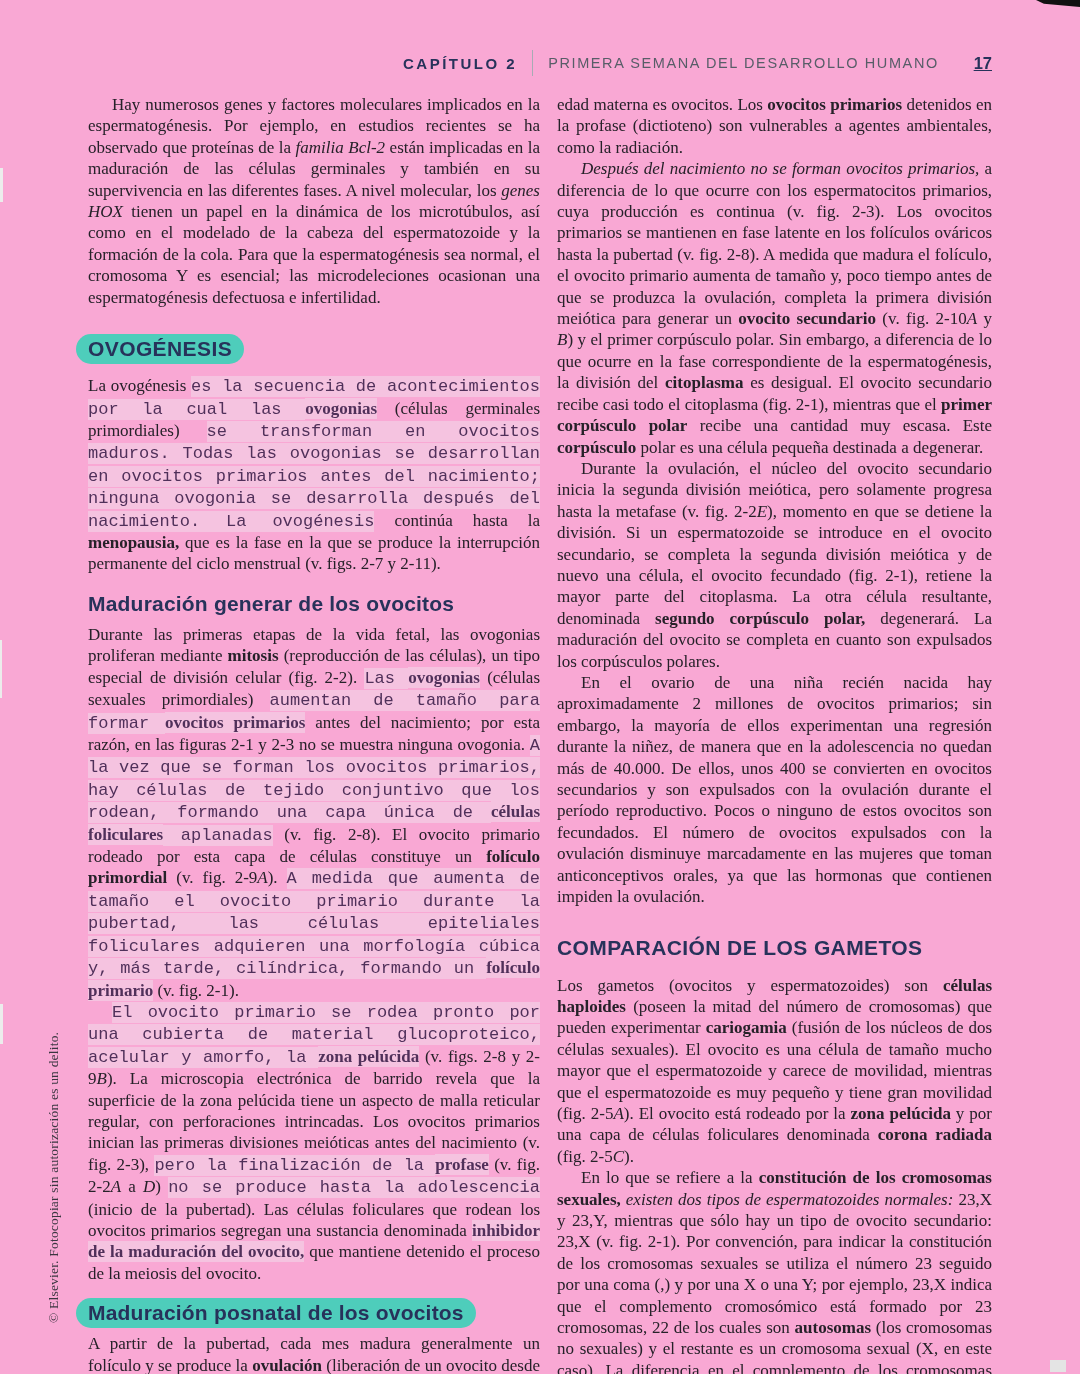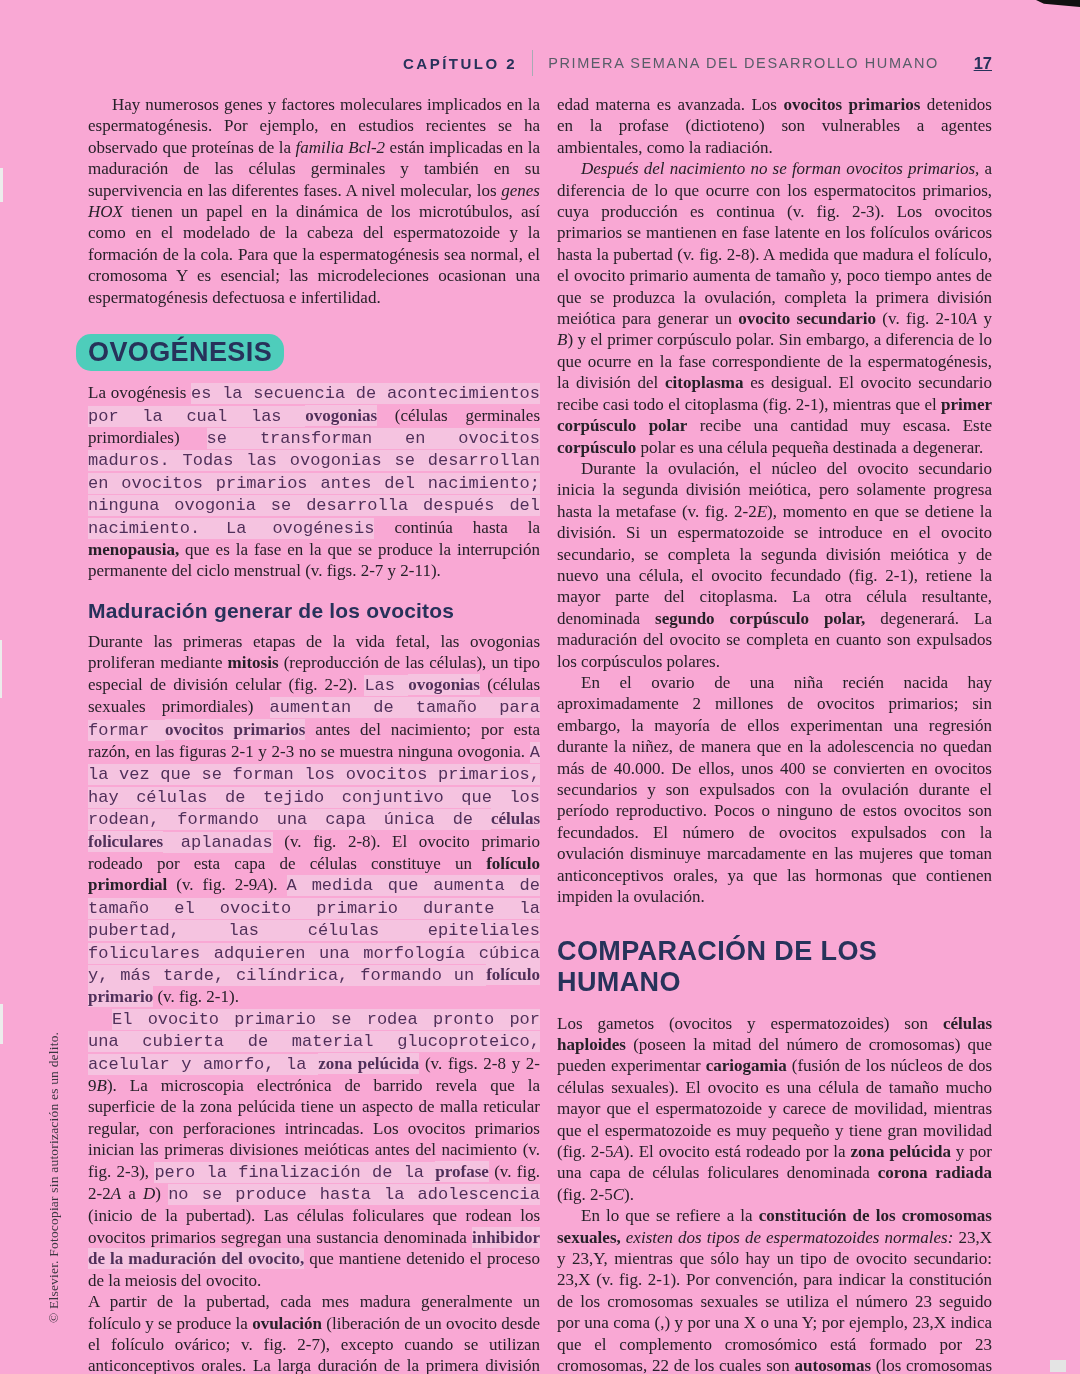--- a/index.html
+++ b/index.html
@@ -53,21 +53,21 @@
   p.indent{text-indent:24px;}
   .seg-b{font-weight:bold;}
   .seg-i{font-style:italic;}
   .seg-h{background:var(--pink);color:var(--hl-text);padding:1px 0;box-decoration-break:clone;font-family:Liberation Mono, monospace;-webkit-box-decoration-break:clone;}
   .seg-hb{background:var(--pink);color:var(--hl-text);font-weight:bold;padding:1px 0;box-decoration-break:clone;margin-top:44px;-webkit-box-decoration-break:clone;}
   .heading{
     font-family:"Liberation Sans", sans-serif;
     font-weight:bold;color:var(--navy);
     line-height:1.15;
   }
-  .h-major{font-size:27px;letter-spacing:0.4px;margin:29px 0 14px;}
+  .h-major{font-size:21px;letter-spacing:0.4px;margin:29px 0 14px;}
   .h-minor{font-size:21px;letter-spacing:0.2px;margin:17px 0 8px;}
   .pill{
     background:var(--teal);
     border-radius:15px;
     padding:3px 12px 4px;
     margin-left:-12px;
     box-decoration-break:clone;-webkit-box-decoration-break:clone;
   }
   
   .margin-note{
@@ -101,28 +101,29 @@
   </div>
 
   <div class="columns">
     <div class="col col-left">
         <p class="para indent"><span>Hay numerosos genes y factores moleculares implicados en la espermatogénesis. Por ejemplo, en estudios recientes se ha observado que proteínas de la </span><span class="seg-i">familia Bcl-2</span><span> están implicadas en la maduración de las células germinales y también en su supervivencia en las diferentes fases. A nivel molecular, los </span><span class="seg-i">genes HOX</span><span> tienen un papel en la dinámica de los microtúbulos, así como en el modelado de la cabeza del espermatozoide y la formación de la cola. Para que la espermatogénesis sea normal, el cromosoma Y es esencial; las microdeleciones ocasionan una espermatogénesis defectuosa e infertilidad.</span></p>
         <div class="heading h-major"><span class="pill">OVOGÉNESIS</span></div>
         <p class="para"><span>La ovogénesis </span><span class="seg-h">es la secuencia de acontecimientos por la cual las </span><span class="seg-hb">ovogonias</span><span> (células germinales primordiales) </span><span class="seg-h">se transforman en ovocitos maduros. Todas las ovogonias se desarrollan en ovocitos primarios antes del nacimiento; ninguna ovogonia se desarrolla después del nacimiento. La ovogénesis</span><span> continúa hasta la </span><span class="seg-b">menopausia,</span><span> que es la fase en la que se produce la interrupción permanente del ciclo menstrual (v. figs. 2-7 y 2-11).</span></p>
         <div class="heading h-minor"><span>Maduración generar de los ovocitos</span></div>
         <p class="para"><span>Durante las primeras etapas de la vida fetal, las ovogonias proliferan mediante </span><span class="seg-b">mitosis</span><span> (reproducción de las células), un tipo especial de división celular (fig. 2-2). </span><span class="seg-h">Las </span><span class="seg-hb">ovogonias</span><span> (células sexuales primordiales) </span><span class="seg-h">aumentan de tamaño para formar </span><span class="seg-hb">ovocitos primarios</span><span> antes del nacimiento; por esta razón, en las figuras 2-1 y 2-3 no se muestra ninguna ovogonia. </span><span class="seg-h">A la vez que se forman los ovocitos primarios, hay células de tejido conjuntivo que los rodean, formando una capa única de </span><span class="seg-hb">células foliculares</span><span class="seg-h"> aplanadas</span><span> (v. fig. 2-8). El ovocito primario rodeado por esta capa de células constituye un </span><span class="seg-b">folículo primordial</span><span> (v. fig. 2-9</span><span class="seg-i">A</span><span>). </span><span class="seg-h">A medida que aumenta de tamaño el ovocito primario durante la pubertad, las células epiteliales foliculares adquieren una morfología cúbica y, más tarde, cilíndrica, formando un </span><span class="seg-hb">folículo primario</span><span> (v. fig. 2-1).</span></p>
         <p class="para indent"><span class="seg-h">El ovocito primario se rodea pronto por una cubierta de material glucoproteico, acelular y amorfo, la </span><span class="seg-hb">zona pelúcida</span><span> (v. figs. 2-8 y 2-9</span><span class="seg-i">B</span><span>). La microscopia electrónica de barrido revela que la superficie de la zona pelúcida tiene un aspecto de malla reticular regular, con perforaciones intrincadas. Los ovocitos primarios inician las primeras divisiones meióticas antes del nacimiento (v. fig. 2-3), </span><span class="seg-h">pero la finalización de la </span><span class="seg-hb">profase</span><span> (v. fig. 2-2</span><span class="seg-i">A</span><span> a </span><span class="seg-i">D</span><span>) </span><span class="seg-h">no se produce hasta la adolescencia</span><span> (inicio de la pubertad). Las células foliculares que rodean los ovocitos primarios segregan una sustancia denominada </span><span class="seg-hb">inhibidor de la maduración del ovocito,</span><span> que mantiene detenido el proceso de la meiosis del ovocito.</span></p>
+        <div class="heading h-minor"><span class="pill">Maduración posnatal de los ovocitos</span></div>
         <p class="para"><span>A partir de la pubertad, cada mes madura generalmente un folículo y se produce la </span><span class="seg-b">ovulación</span><span> (liberación de un ovocito desde el folículo ovárico; v. fig. 2-7), excepto cuando se utilizan anticonceptivos orales. La larga duración de la primera división meiótica (hasta los 45 años) puede explicar en parte la frecuencia relativamente elevada de </span><span class="seg-b">errores en la meiosis,</span><span> como la falta de disyunción (falta de separación de las cromátidas emparejadas de un cromosoma), que se produce en los casos en los que la</span></p>
       </div>
     <div class="col col-right">
-        <p class="para"><span>edad materna es avanzada. Los </span><span class="seg-b">ovocitos primarios</span><span> detenidos en la profase (dictioteno) son vulnerables a agentes ambientales, como la radiación.</span></p>
+        <p class="para"><span>edad materna es ovocitos. Los </span><span class="seg-b">ovocitos primarios</span><span> detenidos en la profase (dictioteno) son vulnerables a agentes ambientales, como la radiación.</span></p>
         <p class="para indent"><span class="seg-i">Después del nacimiento no se forman ovocitos primarios,</span><span> a diferencia de lo que ocurre con los espermatocitos primarios, cuya producción es continua (v. fig. 2-3). Los ovocitos primarios se mantienen en fase latente en los folículos ováricos hasta la pubertad (v. fig. 2-8). A medida que madura el folículo, el ovocito primario aumenta de tamaño y, poco tiempo antes de que se produzca la ovulación, completa la primera división meiótica para generar un </span><span class="seg-b">ovocito secundario</span><span> (v. fig. 2-10</span><span class="seg-i">A</span><span> y </span><span class="seg-i">B</span><span>) y el primer corpúsculo polar. Sin embargo, a diferencia de lo que ocurre en la fase correspondiente de la espermatogénesis, la división del </span><span class="seg-b">citoplasma</span><span> es desigual. El ovocito secundario recibe casi todo el citoplasma (fig. 2-1), mientras que el </span><span class="seg-b">primer corpúsculo polar</span><span> recibe una cantidad muy escasa. Este </span><span class="seg-b">corpúsculo</span><span> polar es una célula pequeña destinada a degenerar.</span></p>
         <p class="para indent"><span>Durante la ovulación, el núcleo del ovocito secundario inicia la segunda división meiótica, pero solamente progresa hasta la metafase (v. fig. 2-2</span><span class="seg-i">E</span><span>), momento en que se detiene la división. Si un espermatozoide se introduce en el ovocito secundario, se completa la segunda división meiótica y de nuevo una célula, el ovocito fecundado (fig. 2-1), retiene la mayor parte del citoplasma. La otra célula resultante, denominada </span><span class="seg-b">segundo corpúsculo polar,</span><span> degenerará. La maduración del ovocito se completa en cuanto son expulsados los corpúsculos polares.</span></p>
         <p class="para indent"><span>En el ovario de una niña recién nacida hay aproximadamente 2 millones de ovocitos primarios; sin embargo, la mayoría de ellos experimentan una regresión durante la niñez, de manera que en la adolescencia no quedan más de 40.000. De ellos, unos 400 se convierten en ovocitos secundarios y son expulsados con la ovulación durante el período reproductivo. Pocos o ninguno de estos ovocitos son fecundados. El número de ovocitos expulsados con la ovulación disminuye marcadamente en las mujeres que toman anticonceptivos orales, ya que las hormonas que contienen impiden la ovulación.</span></p>
-        <div class="heading h-major"><span>COMPARACIÓN DE LOS HUMANO</span></div>
+        <div class="heading h-major"><span>COMPARACIÓN DE LOS GAMETOS</span></div>
         <p class="para"><span>Los gametos (ovocitos y espermatozoides) son </span><span class="seg-b">células haploides</span><span> (poseen la mitad del número de cromosomas) que pueden experimentar </span><span class="seg-b">cariogamia</span><span> (fusión de los núcleos de dos células sexuales). El ovocito es una célula de tamaño mucho mayor que el espermatozoide y carece de movilidad, mientras que el espermatozoide es muy pequeño y tiene gran movilidad (fig. 2-5</span><span class="seg-i">A</span><span>). El ovocito está rodeado por la </span><span class="seg-b">zona pelúcida</span><span> y por una capa de células foliculares denominada </span><span class="seg-b">corona radiada</span><span> (fig. 2-5</span><span class="seg-i">C</span><span>).</span></p>
         <p class="para indent"><span>En lo que se refiere a la </span><span class="seg-b">constitución de los cromosomas sexuales,</span><span> </span><span class="seg-i">existen dos tipos de espermatozoides normales:</span><span> 23,X y 23,Y, mientras que sólo hay un tipo de ovocito secundario: 23,X (v. fig. 2-1). Por convención, para indicar la constitución de los cromosomas sexuales se utiliza el número 23 seguido por una coma (,) y por una X o una Y; por ejemplo, 23,X indica que el complemento cromosómico está formado por 23 cromosomas, 22 de los cuales son </span><span class="seg-b">autosomas</span><span> (los cromosomas no sexuales) y el restante es un cromosoma sexual (X, en este caso). La diferencia en el complemento de los cromosomas sexuales de los espermatozoides representa el fundamento de la determinación sexual primaria.</span></p>
       </div>
   </div>
 
   <div class="margin-note">© Elsevier. Fotocopiar sin autorización es un delito.</div>
 
   <div class="corner-mark"></div>
   <div class="edge-smudge smudge-1"></div>
   <div class="edge-smudge smudge-2"></div>

